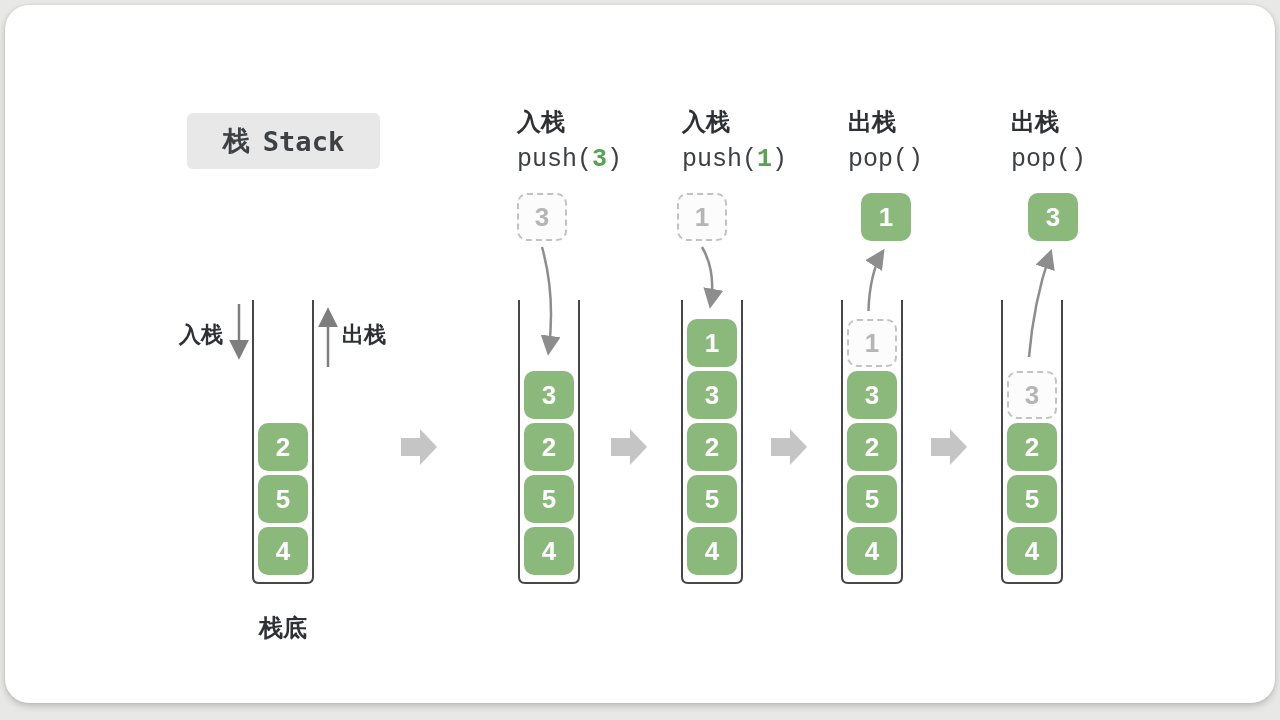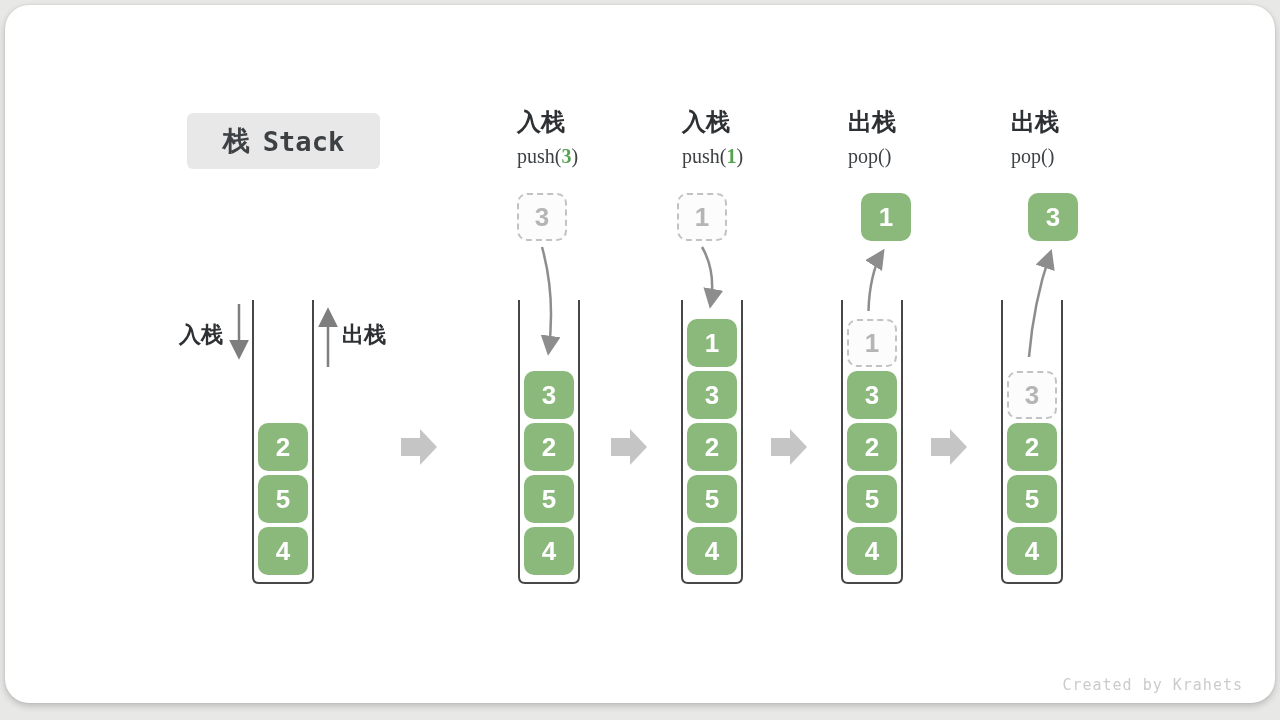--- a/index.html
+++ b/index.html
@@ -18,22 +18,22 @@
     display:flex; align-items:center; justify-content:center; gap:13px;
     color:#3d4144; font-size:27px; font-weight:bold;
   }
   .title-en { font-family:"DejaVu Sans Mono","Liberation Mono",monospace; }
   .zh-label { position:absolute; color:#2e3133; font-weight:bold; }
   .label-col { width:120px; text-align:center; font-size:24px; }
   .side-label { font-size:22px; top:320px; }
   .op { position:absolute; top:106px; }
   .op-label { font-size:24px; font-weight:bold; color:#2e3133; margin-bottom:7px; }
   .op-code {
-    font-family:Liberation Serif, serif;
-    font-size:20px; color:#3d4144;
+    font-family:Liberation Mono, monospace;
+    font-size:25px; color:#3d4144;
   }
   .op-arg { font-weight:bold; }
   .cell {
     position:absolute; width:50px; height:48px; border-radius:10px;
     box-sizing:border-box; display:flex; align-items:center; justify-content:center;
     font-size:26px; font-weight:bold; color:#ffffff; z-index:2;
   }
   .cell.ghost {
     background:#fcfcfc !important; border:2px dashed #c2c2c2; color:#b5b5b5;
   }
@@ -48,20 +48,21 @@
 <body>
 
 <div class="stage">
   <div class="card"></div>
 
   <div class="title-badge">
     <span>栈</span>
     <span class="title-en">Stack</span>
   </div>
 
+  <div class="zh-label label-col" style="left:223px; top:612px;">栈底</div>
   <div class="zh-label side-label" style="left:179px;">入栈</div>
   <div class="zh-label side-label" style="left:342px;">出栈</div>
 
   <div id="ops">
       <div class="op" style="left: 517px;">
         <div class="op-label">入栈</div>
         <div class="op-code"><span>push(</span><span class="op-arg" style="color: rgb(86, 163, 81);">3</span><span>)</span></div>
       </div>
       <div class="op" style="left: 682px;">
         <div class="op-label">入栈</div>
@@ -123,14 +124,13 @@
       <path d="M 868.5 311 C 869 288 874 265 882.5 252" fill="none" stroke="#8d8d8d" stroke-width="2.5" marker-end="url(#ah-motion)"></path>
       <path d="M 1029 357 C 1032 321 1040 283 1050.5 252.5" fill="none" stroke="#8d8d8d" stroke-width="2.5" marker-end="url(#ah-motion)"></path>
       <path d="M 239 304 L 239 356" stroke="#7e7e7e" stroke-width="2.5" fill="none" marker-end="url(#ah-side)"></path>
       <path d="M 328 367 L 328 311" stroke="#7e7e7e" stroke-width="2.5" fill="none" marker-end="url(#ah-side)"></path>
       <polygon points="401,438 420,438 420,429 437,447 420,465 420,456 401,456" fill="#c5c5c5"></polygon>
       <polygon points="611,438 630,438 630,429 647,447 630,465 630,456 611,456" fill="#c5c5c5"></polygon>
       <polygon points="771,438 790,438 790,429 807,447 790,465 790,456 771,456" fill="#c5c5c5"></polygon>
       <polygon points="931,438 950,438 950,429 967,447 950,465 950,456 931,456" fill="#c5c5c5"></polygon>
     </svg>
 
-  <div class="credit">Created by Krahets</div>
 </div>
 
 </body></html>

